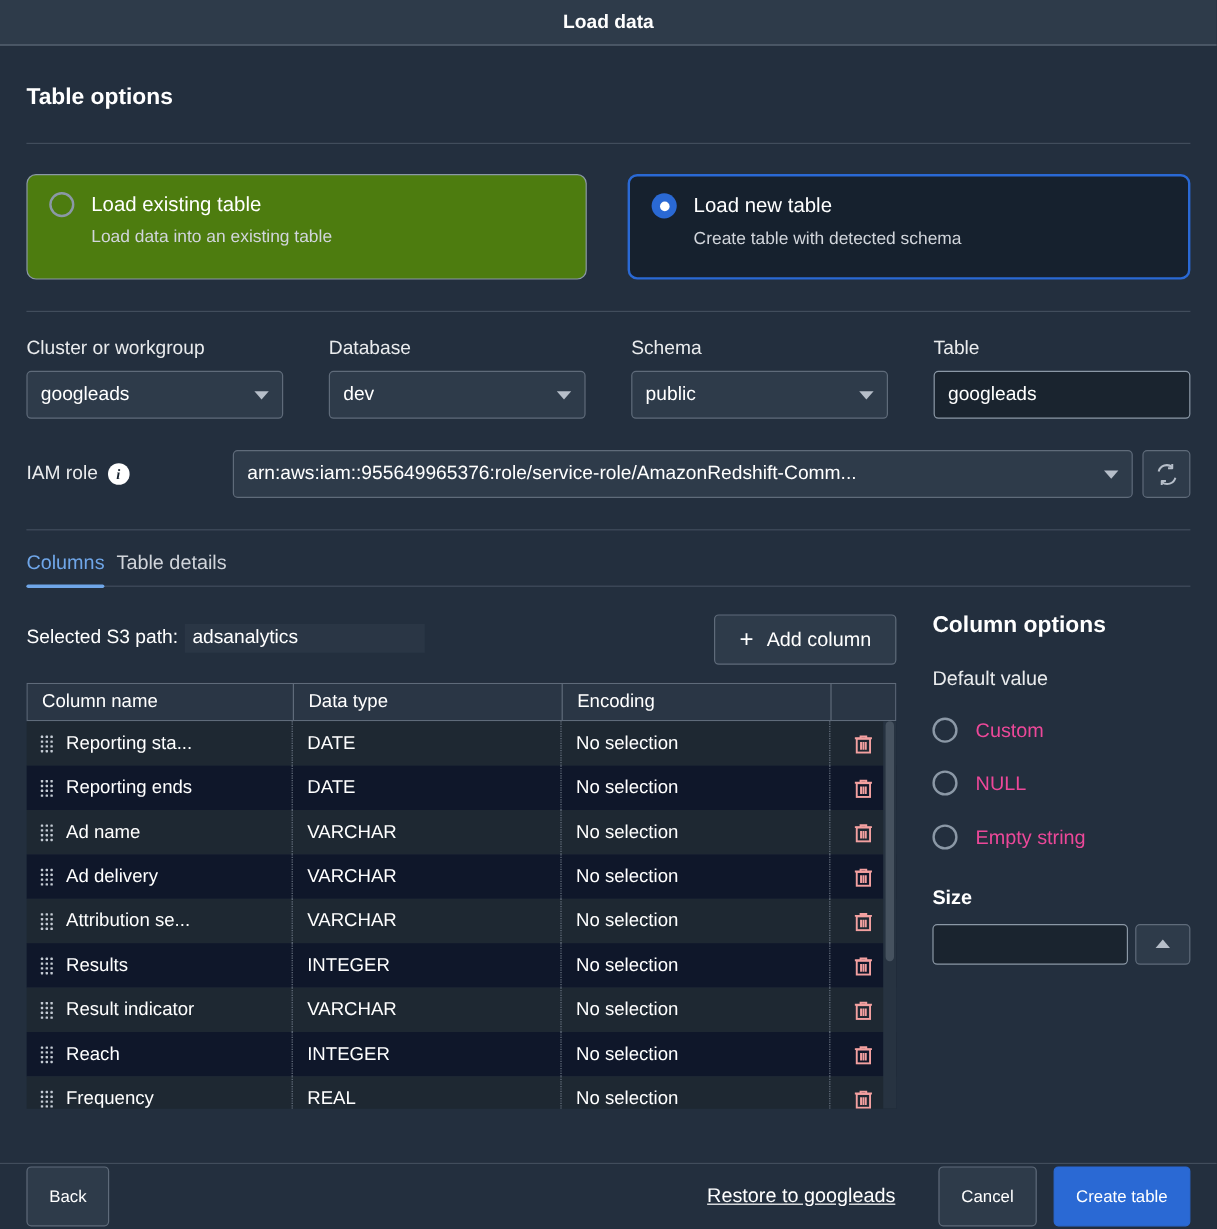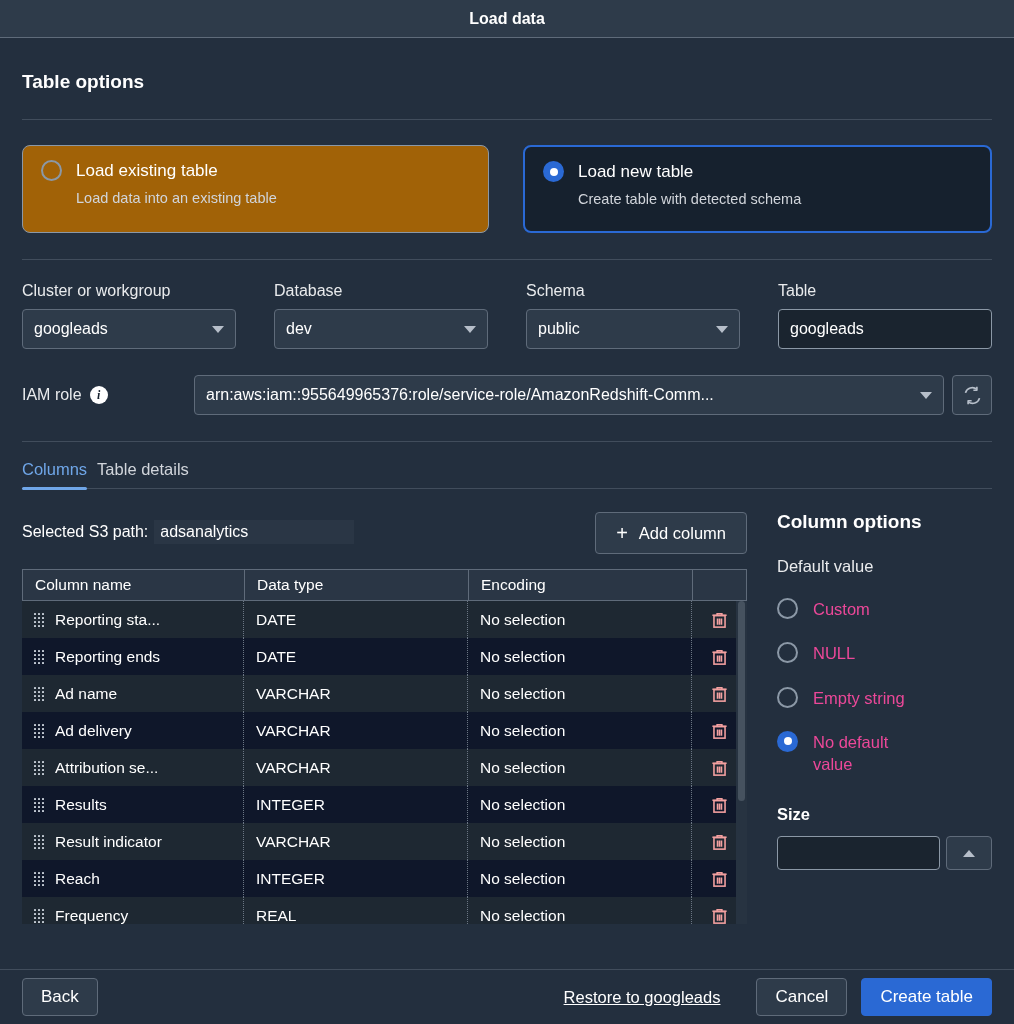--- a/index.html
+++ b/index.html
@@ -62,21 +62,21 @@
   }
   .option-card {
     flex: 1;
     height: 88px;
     border-radius: 8px;
     padding: 14px 18px 0 18px;
     position: relative;
     cursor: pointer;
   }
   .option-card.unselected {
-    background: #a16207;
+    background: #4d7c0f;
     border: 1px solid #8b98a6;
   }
   .option-card.selected {
     background: #16212e;
     border: 2px solid #2a69d4;
   }
   .option-row { display: flex; align-items: center; gap: 14px; }
 
   .radio {
     width: 21px; height: 21px;
@@ -407,23 +407,23 @@
     left: 0; right: 0; bottom: 0;
     height: 55px;
     background: #232f3e;
     border-top: 1px solid #414d5c;
     display: flex;
     align-items: center;
     padding: 0 22px;
   }
   .btn {
     font-family: "Liberation Sans", sans-serif;
-    font-size: 17px;
+    font-size: 14px;
     border-radius: 4px;
-    height: 38px;
+    height: 50px;
     padding: 0 18px;
     display: flex;
     align-items: center;
     cursor: pointer;
   }
   .btn-normal {
     background: #2e3b4a;
     border: 1px solid #5f6b7a;
     color: #ffffff;
   }
@@ -861,24 +861,20 @@
       <div class="opt-item">
         <div class="radio"></div>
         <div class="opt-label">NULL</div>
       </div>
 
       <div class="opt-item">
         <div class="radio"></div>
         <div class="opt-label">Empty string</div>
       </div>
 
-      <div class="opt-item">
-        <div class="radio on"></div>
-        <div class="opt-label" style="max-width:110px">No default value</div>
-      </div>
 
       <div class="size-label">Size</div>
       <div class="size-row">
         <div class="size-input"></div>
         <div class="size-stepper">
           <span class="caret-up-sm"></span>
         </div>
       </div>
     </div>
 

